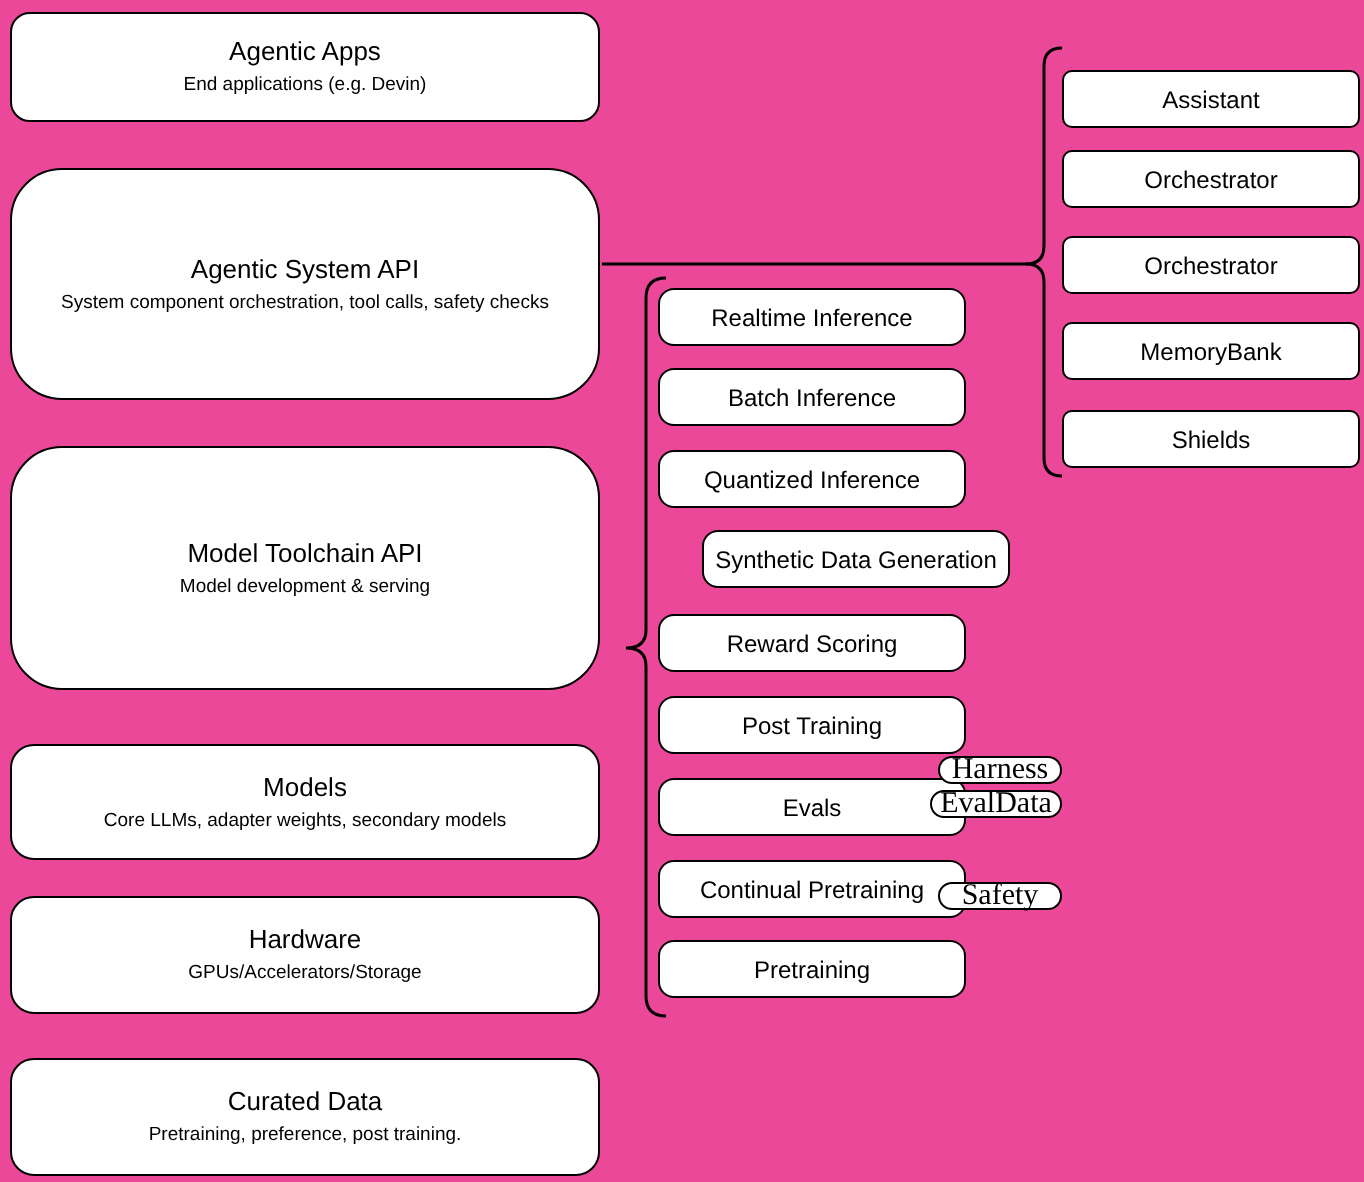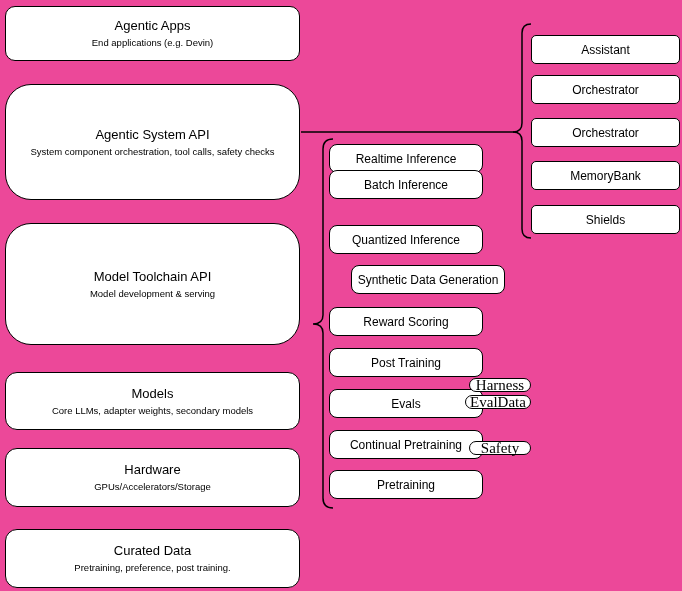--- a/index.html
+++ b/index.html
@@ -46,21 +46,21 @@
   .box-hardware            { top: 448px; height: 59px;  border-radius: 12px; }
   .box-curated-data        { top: 529px; height: 59px;  border-radius: 12px; }
 
   .mid-box {
     left: 329px; width: 154px; height: 29px;
     border-radius: 8px;
     font-size: 12px;
     white-space: nowrap;
   }
   .mid-1 { top: 144px; }
-  .mid-2 { top: 170px; }
+  .mid-2 { top: 184px; }
   .mid-3 { top: 225px; }
   .mid-4 { top: 265px; margin-left: 22px; }
   .mid-5 { top: 307px; }
   .mid-6 { top: 348px; }
   .mid-7 { top: 389px; }
   .mid-8 { top: 430px; }
   .mid-9 { top: 470px; }
 
   .pill {
     position: absolute;

